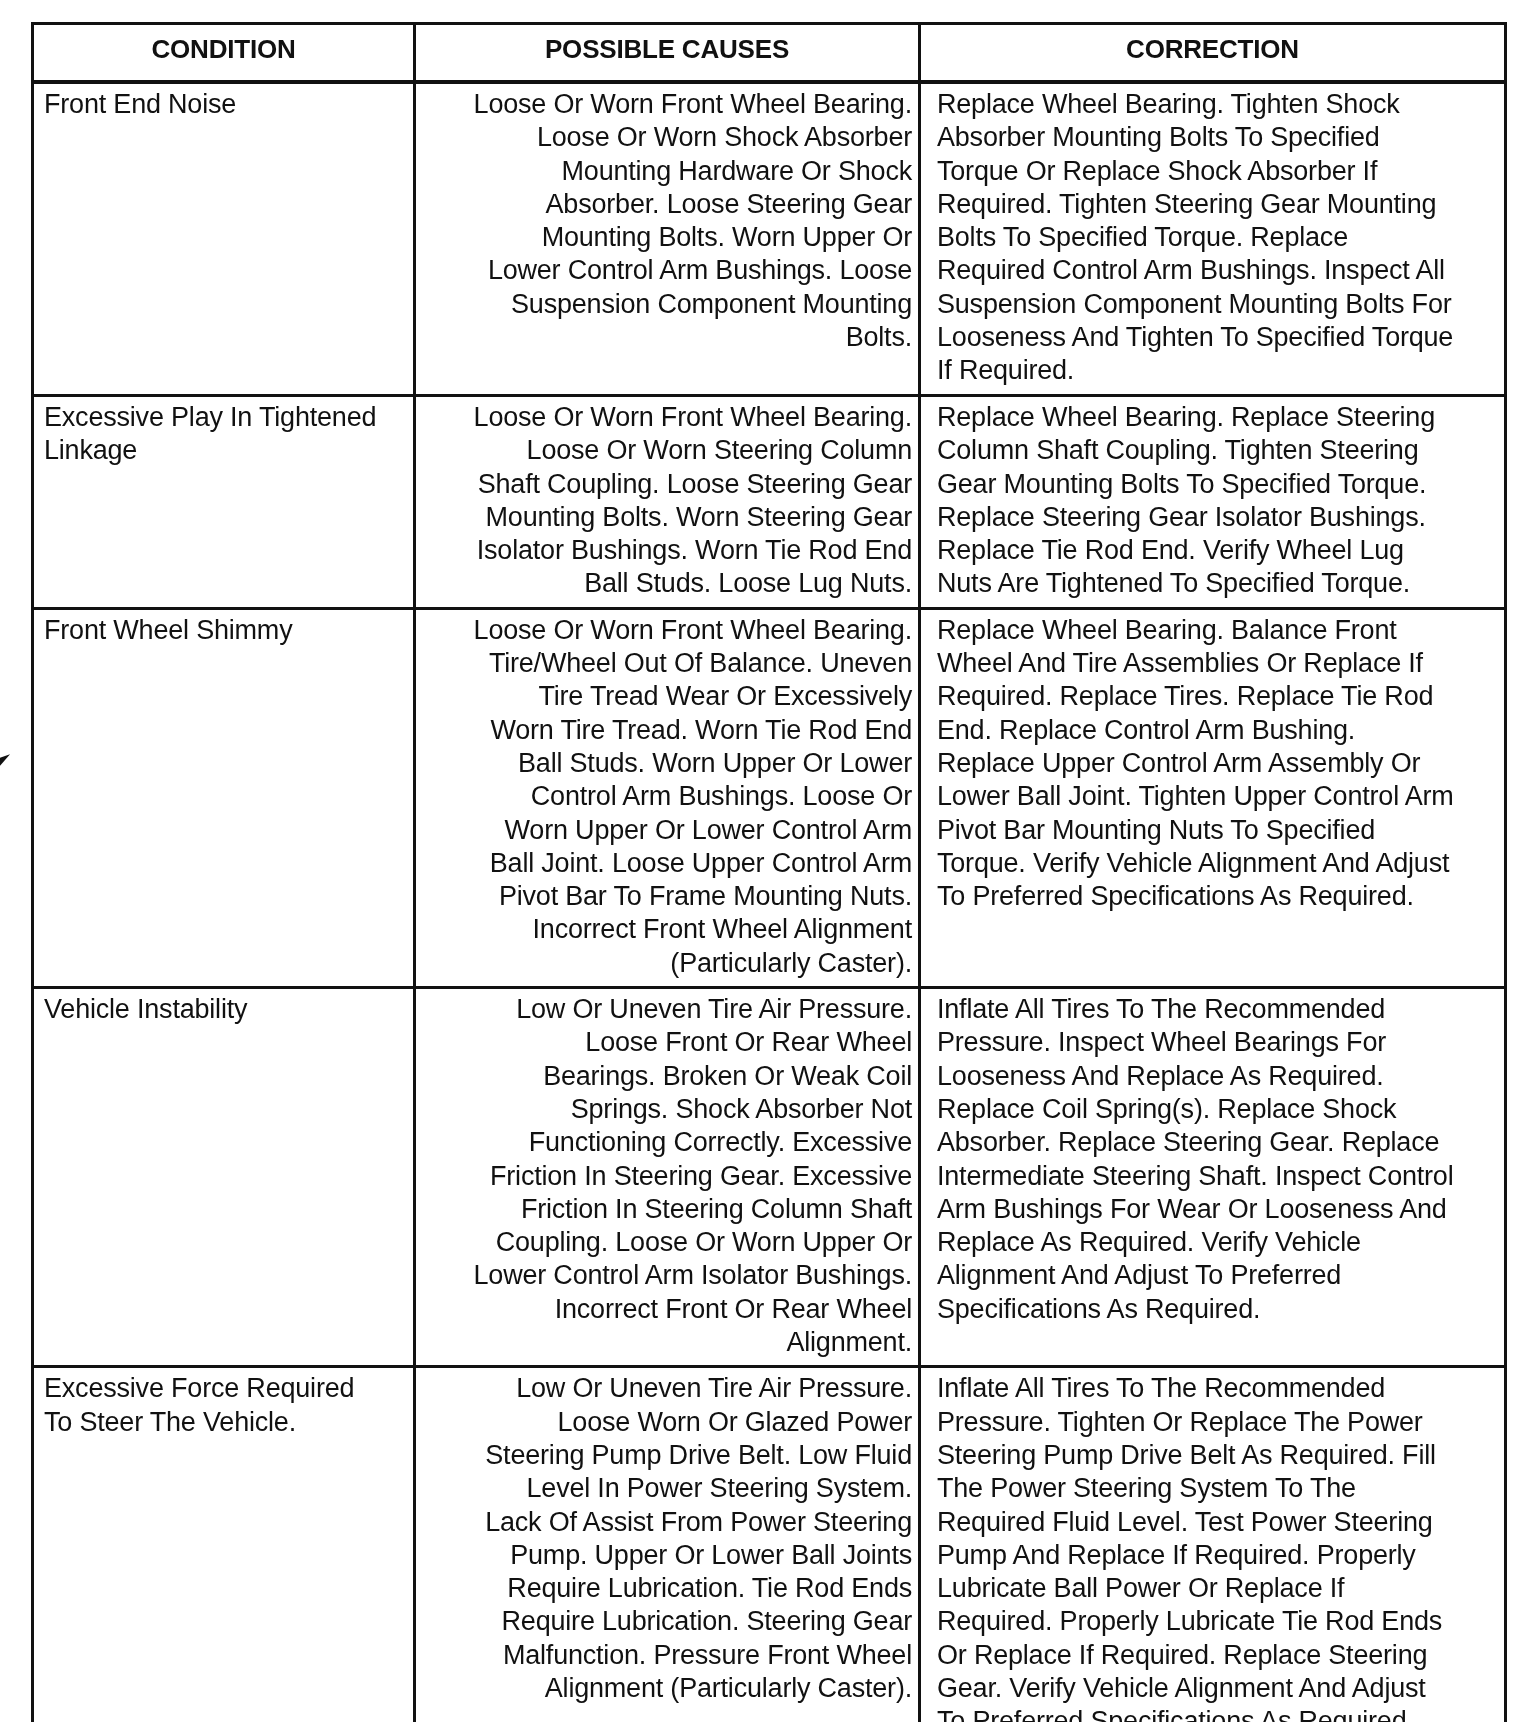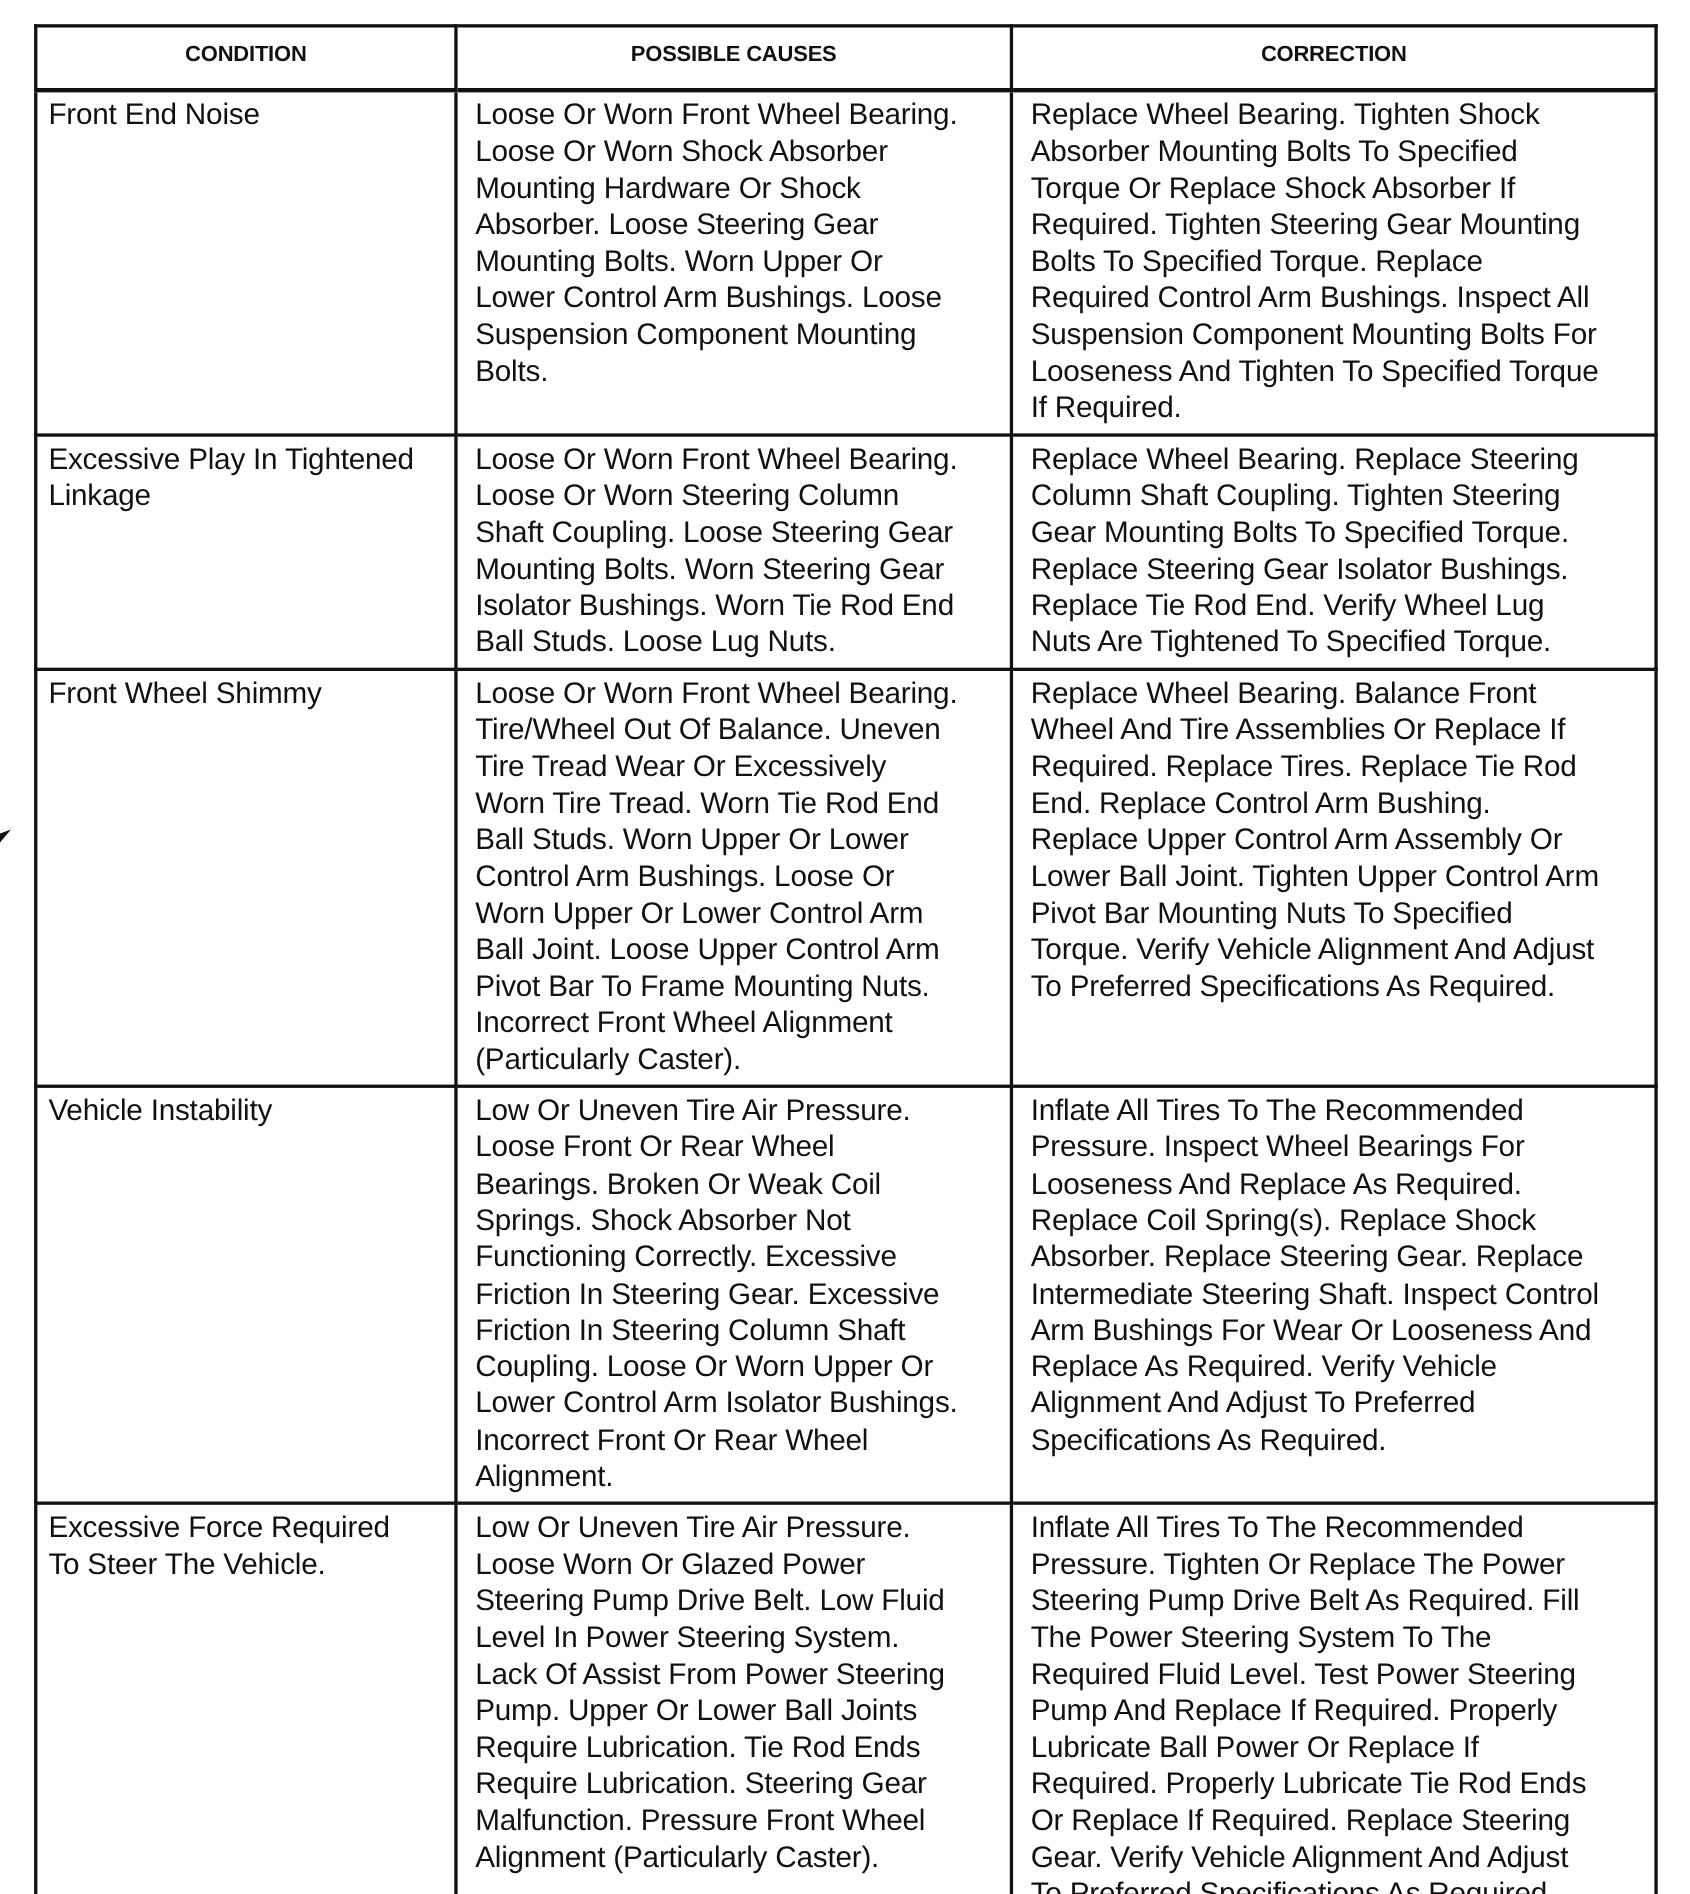--- a/index.html
+++ b/index.html
@@ -31,27 +31,27 @@
     vertical-align: top;
     font-size: 27px;
     line-height: 33.3px;
     letter-spacing: -0.2px;
   }
   .table th {
     font-weight: bold;
     text-align: center;
     height: 45px;
     padding: 8px 4px 2px 4px;
-    font-size: 20px;
+    font-size: 26px;
     border-bottom-width: 4px;
   }
   .table td {
     padding: 4px 6px 6px 10px;
   }
-  .table td.causes { padding-left: 16px; }
+  .table td.causes { padding-left: 16px; text-align: right; }
   .table td.corr { padding-left: 16px; padding-right: 2px; }
   .line { display: block; white-space: nowrap; }
   tr.r1 td { height: 300px; }
   tr.r2 td { height: 172px; }
   tr.r3 td { height: 326px; }
   tr.r4 td { height: 326px; }
   tr.r5 td { height: 354px; }
   tr.row { }
   .margin-mark {
     position: absolute;

